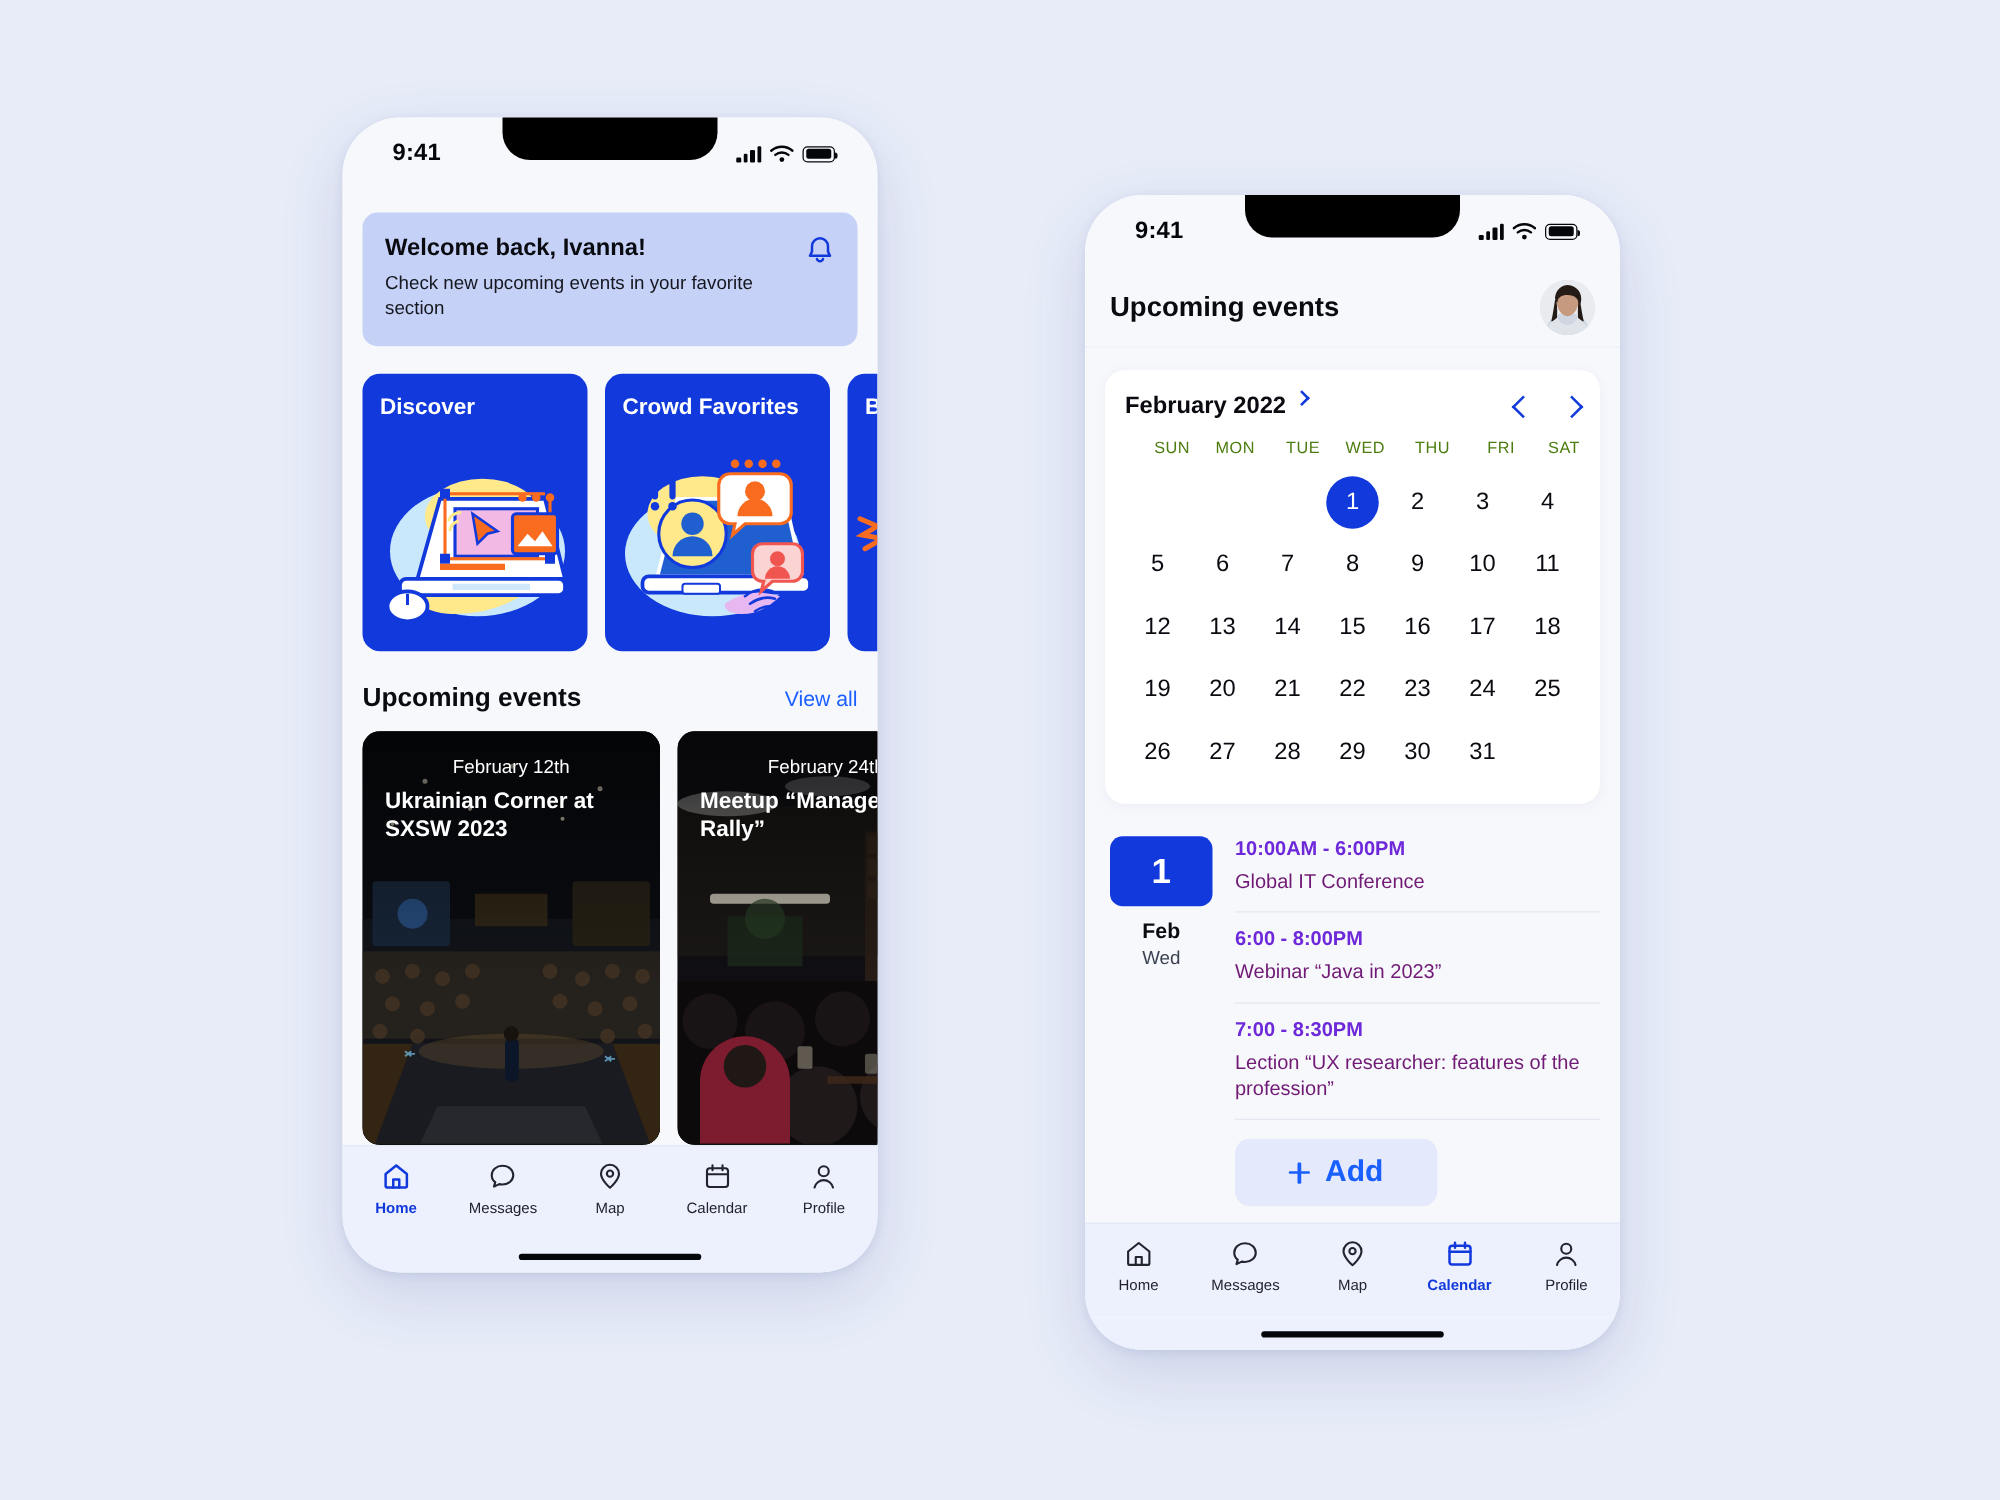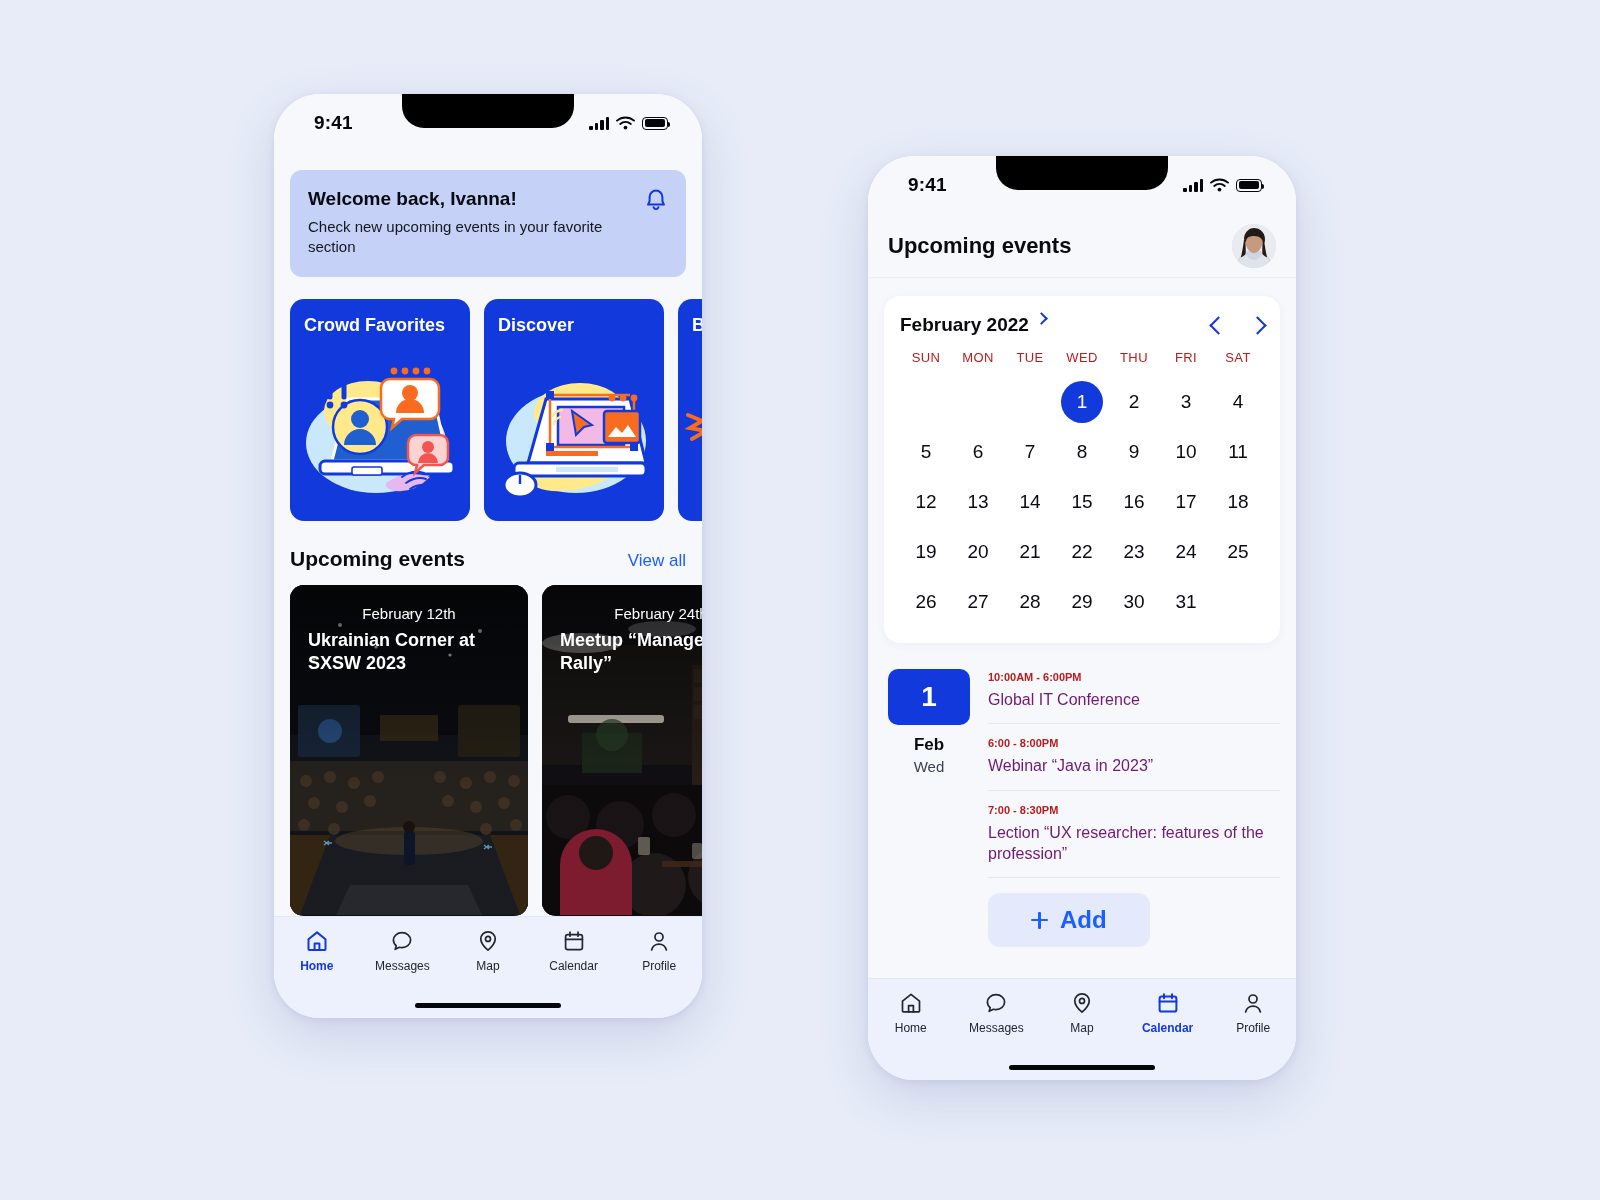--- a/index.html
+++ b/index.html
@@ -126,21 +126,21 @@
   }
   .cal-top { display: flex; align-items: center; justify-content: space-between; margin-bottom: 14px; }
   .cal-month { display: flex; align-items: flex-start; gap: 8px; font-size: 19px; font-weight: 700; color: #0a0b10; }
   .cal-nav { display: flex; align-items: center; gap: 26px; }
   .chev { width: 13px; height: 13px; border-top: 2.6px solid #1139db; border-right: 2.6px solid #1139db; display: block; }
   .chev.r { transform: rotate(45deg); }
   .chev.l { transform: rotate(-135deg); }
   .chev.sm { width: 9px; height: 9px; border-width: 2.2px; transform: rotate(45deg); }
 
   .cal-grid { display: grid; grid-template-columns: repeat(7, 1fr); }
-  .dow { text-align: center; font-size: 13px; color: #b91c1c; padding-bottom: 12px; letter-spacing: .4px; }
+  .dow { text-align: right; font-size: 13px; color: #4d7c0f; padding-bottom: 12px; letter-spacing: .4px; }
   .day {
     height: 50px; display: flex; align-items: center; justify-content: center;
     font-size: 19px; color: #0a0b10;
   }
   .day b { font-weight: 400; }
   .day.sel b {
     width: 42px; height: 42px; border-radius: 50%; background: #1139db; color: #fff;
     display: flex; align-items: center; justify-content: center; font-weight: 400;
   }
 
@@ -149,21 +149,21 @@
   .sched-num {
     height: 56px; background: #1139db; color: #fff; border-radius: 10px;
     display: flex; align-items: center; justify-content: center;
     font-size: 28px; font-weight: 700;
   }
   .sched-mon { font-size: 17px; font-weight: 700; color: #0a0b10; margin-top: 10px; }
   .sched-dow { font-size: 15px; color: #3b4252; margin-top: 3px; }
   .sched-list { flex: 1; min-width: 0; }
   .slot { padding: 0 0 13px; border-bottom: 1px solid #e4e7ef; margin-bottom: 13px; }
   .slot:first-child { padding-top: 2px; }
-  .slot-time { font-size: 11px; font-weight: 700; color: #b91c1c; margin-bottom: 6px; }
+  .slot-time { font-size: 16px; font-weight: 700; color: #6d28d9; margin-bottom: 6px; }
   .slot-name { font-size: 16px; color: #701a75; line-height: 1.33; }
   .add-btn {
     display: inline-flex; align-items: center; gap: 12px;
     background: #e4e9fb; color: #1a5fff; border-radius: 12px;
     padding: 13px 43px; font-size: 24px; font-weight: 700; margin-top: 2px;
   }
   .plus { position: relative; width: 17px; height: 17px; }
   .plus:before, .plus:after {
     content: ""; position: absolute; background: #1a5fff; border-radius: 1px;
   }
@@ -206,20 +206,48 @@
             <div class="welcome-title">Welcome back, Ivanna!</div>
             <div class="welcome-sub">Check new upcoming events in your favorite section</div>
           </div>
           <svg width="24" height="26" viewBox="0 0 24 26">
             <path d="M12 2.6a6.4 6.4 0 0 0-6.4 6.4v4.3L4 16.6h16l-1.6-3.3V9A6.4 6.4 0 0 0 12 2.6Z" fill="none" stroke="#1139db" stroke-width="2" stroke-linejoin="round"></path>
             <path d="M9.6 19.2a2.5 2.5 0 0 0 4.8 0" fill="none" stroke="#1139db" stroke-width="2" stroke-linecap="round"></path>
           </svg>
         </div>
 
         <div class="cards-row">
+
+          <div class="cat-card">
+            <div class="cat-title">Discover</div>
+            <svg class="cat-art" viewBox="0 0 180 160">
+              <ellipse cx="92" cy="86" rx="70" ry="52" fill="#c9e8fb"></ellipse>
+              <path d="M40 120q45-30 100-8-30 26-72 24-22-2-28-16Z" fill="#ffe98a"></path>
+              <ellipse cx="96" cy="58" rx="46" ry="30" fill="#ffe98a"></ellipse>
+              <path d="M44 108 62 44h84l16 64Z" fill="#ffffff" stroke="#1139db" stroke-width="3"></path>
+              <rect x="30" y="108" width="132" height="13" rx="5" fill="#ffffff" stroke="#1139db" stroke-width="3"></rect>
+              <rect x="74" y="52" width="66" height="38" fill="#f2b9e4" stroke="#1139db" stroke-width="2.5"></rect>
+              <rect x="66" y="40" width="84" height="52" fill="none" stroke="#f96c1f" stroke-width="2.5"></rect>
+              <rect x="62" y="36" width="8" height="8" fill="#1139db"></rect>
+              <rect x="146" y="36" width="8" height="8" fill="#1139db"></rect>
+              <rect x="62" y="88" width="8" height="8" fill="#1139db"></rect>
+              <rect x="146" y="88" width="8" height="8" fill="#1139db"></rect>
+              <path d="M92 80 88 56l20 14-8 2Z" fill="#f96c1f" stroke="#1139db" stroke-width="2"></path>
+              <path d="M76 62q-5 2-6 7M78 55q-7 1-9 6" stroke="#ffe98a" stroke-width="2.4" fill="none" stroke-linecap="round"></path>
+              <rect x="120" y="56" width="36" height="32" rx="3" fill="#f96c1f" stroke="#1139db" stroke-width="2.5"></rect>
+              <path d="M124 82l8-10 6 6 6-8 8 12Z" fill="#ffffff"></path>
+              <circle cx="128" cy="43" r="3.4" fill="#f96c1f"></circle>
+                <circle cx="139" cy="43" r="3.4" fill="#f96c1f"></circle>
+                <circle cx="150" cy="43" r="3.4" fill="#f96c1f"></circle>
+              <rect x="62" y="96" width="52" height="5" fill="#f96c1f"></rect>
+              <rect x="72" y="112" width="62" height="5" fill="#cfe7fb"></rect>
+              <ellipse cx="36" cy="130" rx="16" ry="12" fill="#ffffff" stroke="#1139db" stroke-width="3"></ellipse>
+              <path d="M36 120v9" stroke="#1139db" stroke-width="2.4"></path>
+            </svg>
+          </div>
 
           <div class="cat-card">
             <div class="cat-title">Crowd Favorites</div>
             <svg class="cat-art" viewBox="0 0 180 160">
               <ellipse cx="86" cy="88" rx="70" ry="50" fill="#c9e8fb"></ellipse>
               <ellipse cx="78" cy="56" rx="44" ry="30" fill="#ffe98a"></ellipse>
               <path d="M42 106 58 44h86l14 62Z" fill="#1f5fd0" stroke="#ffffff" stroke-width="3"></path>
               <rect x="30" y="106" width="134" height="13" rx="5" fill="#ffffff" stroke="#1139db" stroke-width="3"></rect>
               <path d="M96 128q20-14 44-6-16 16-34 14-12-2-10-8Z" fill="#e6b7f0"></path>
               <path d="M112 122q10-8 22-4M116 128q10-7 20-4M120 134q9-6 18-3" stroke="#1139db" stroke-width="2" fill="none" stroke-linecap="round"></path>
@@ -233,48 +261,20 @@
               <circle cx="138" cy="92" r="6" fill="#f0554f"></circle>
               <path d="M128 108a10 10 0 0 1 20 0Z" fill="#f0554f"></path>
               <path d="M40 22v20M54 22v20" stroke="#1139db" stroke-width="5" stroke-linecap="round"></path>
               <circle cx="40" cy="50" r="3.4" fill="#1139db"></circle>
                 <circle cx="54" cy="50" r="3.4" fill="#1139db"></circle>
               <circle cx="104" cy="16" r="3.4" fill="#f96c1f"></circle>
                 <circle cx="115" cy="16" r="3.4" fill="#f96c1f"></circle>
               <circle cx="126" cy="16" r="3.4" fill="#f96c1f"></circle>
                 <circle cx="137" cy="16" r="3.4" fill="#f96c1f"></circle>
               <rect x="62" y="112" width="30" height="8" rx="2" fill="#ffffff" stroke="#1139db" stroke-width="1.6"></rect>
-            </svg>
-          </div>
-
-          <div class="cat-card">
-            <div class="cat-title">Discover</div>
-            <svg class="cat-art" viewBox="0 0 180 160">
-              <ellipse cx="92" cy="86" rx="70" ry="52" fill="#c9e8fb"></ellipse>
-              <path d="M40 120q45-30 100-8-30 26-72 24-22-2-28-16Z" fill="#ffe98a"></path>
-              <ellipse cx="96" cy="58" rx="46" ry="30" fill="#ffe98a"></ellipse>
-              <path d="M44 108 62 44h84l16 64Z" fill="#ffffff" stroke="#1139db" stroke-width="3"></path>
-              <rect x="30" y="108" width="132" height="13" rx="5" fill="#ffffff" stroke="#1139db" stroke-width="3"></rect>
-              <rect x="74" y="52" width="66" height="38" fill="#f2b9e4" stroke="#1139db" stroke-width="2.5"></rect>
-              <rect x="66" y="40" width="84" height="52" fill="none" stroke="#f96c1f" stroke-width="2.5"></rect>
-              <rect x="62" y="36" width="8" height="8" fill="#1139db"></rect>
-              <rect x="146" y="36" width="8" height="8" fill="#1139db"></rect>
-              <rect x="62" y="88" width="8" height="8" fill="#1139db"></rect>
-              <rect x="146" y="88" width="8" height="8" fill="#1139db"></rect>
-              <path d="M92 80 88 56l20 14-8 2Z" fill="#f96c1f" stroke="#1139db" stroke-width="2"></path>
-              <path d="M76 62q-5 2-6 7M78 55q-7 1-9 6" stroke="#ffe98a" stroke-width="2.4" fill="none" stroke-linecap="round"></path>
-              <rect x="120" y="56" width="36" height="32" rx="3" fill="#f96c1f" stroke="#1139db" stroke-width="2.5"></rect>
-              <path d="M124 82l8-10 6 6 6-8 8 12Z" fill="#ffffff"></path>
-              <circle cx="128" cy="43" r="3.4" fill="#f96c1f"></circle>
-                <circle cx="139" cy="43" r="3.4" fill="#f96c1f"></circle>
-                <circle cx="150" cy="43" r="3.4" fill="#f96c1f"></circle>
-              <rect x="62" y="96" width="52" height="5" fill="#f96c1f"></rect>
-              <rect x="72" y="112" width="62" height="5" fill="#cfe7fb"></rect>
-              <ellipse cx="36" cy="130" rx="16" ry="12" fill="#ffffff" stroke="#1139db" stroke-width="3"></ellipse>
-              <path d="M36 120v9" stroke="#1139db" stroke-width="2.4"></path>
             </svg>
           </div>
 
           <div class="cat-card">
             <div class="cat-title">B</div>
             <svg class="cat-art" viewBox="0 0 180 160">
               <path d="M10 60l14 6-12 7 16 3-14 8" stroke="#f96c1f" stroke-width="4" fill="none" stroke-linecap="round"></path>
             </svg>
           </div>
 

